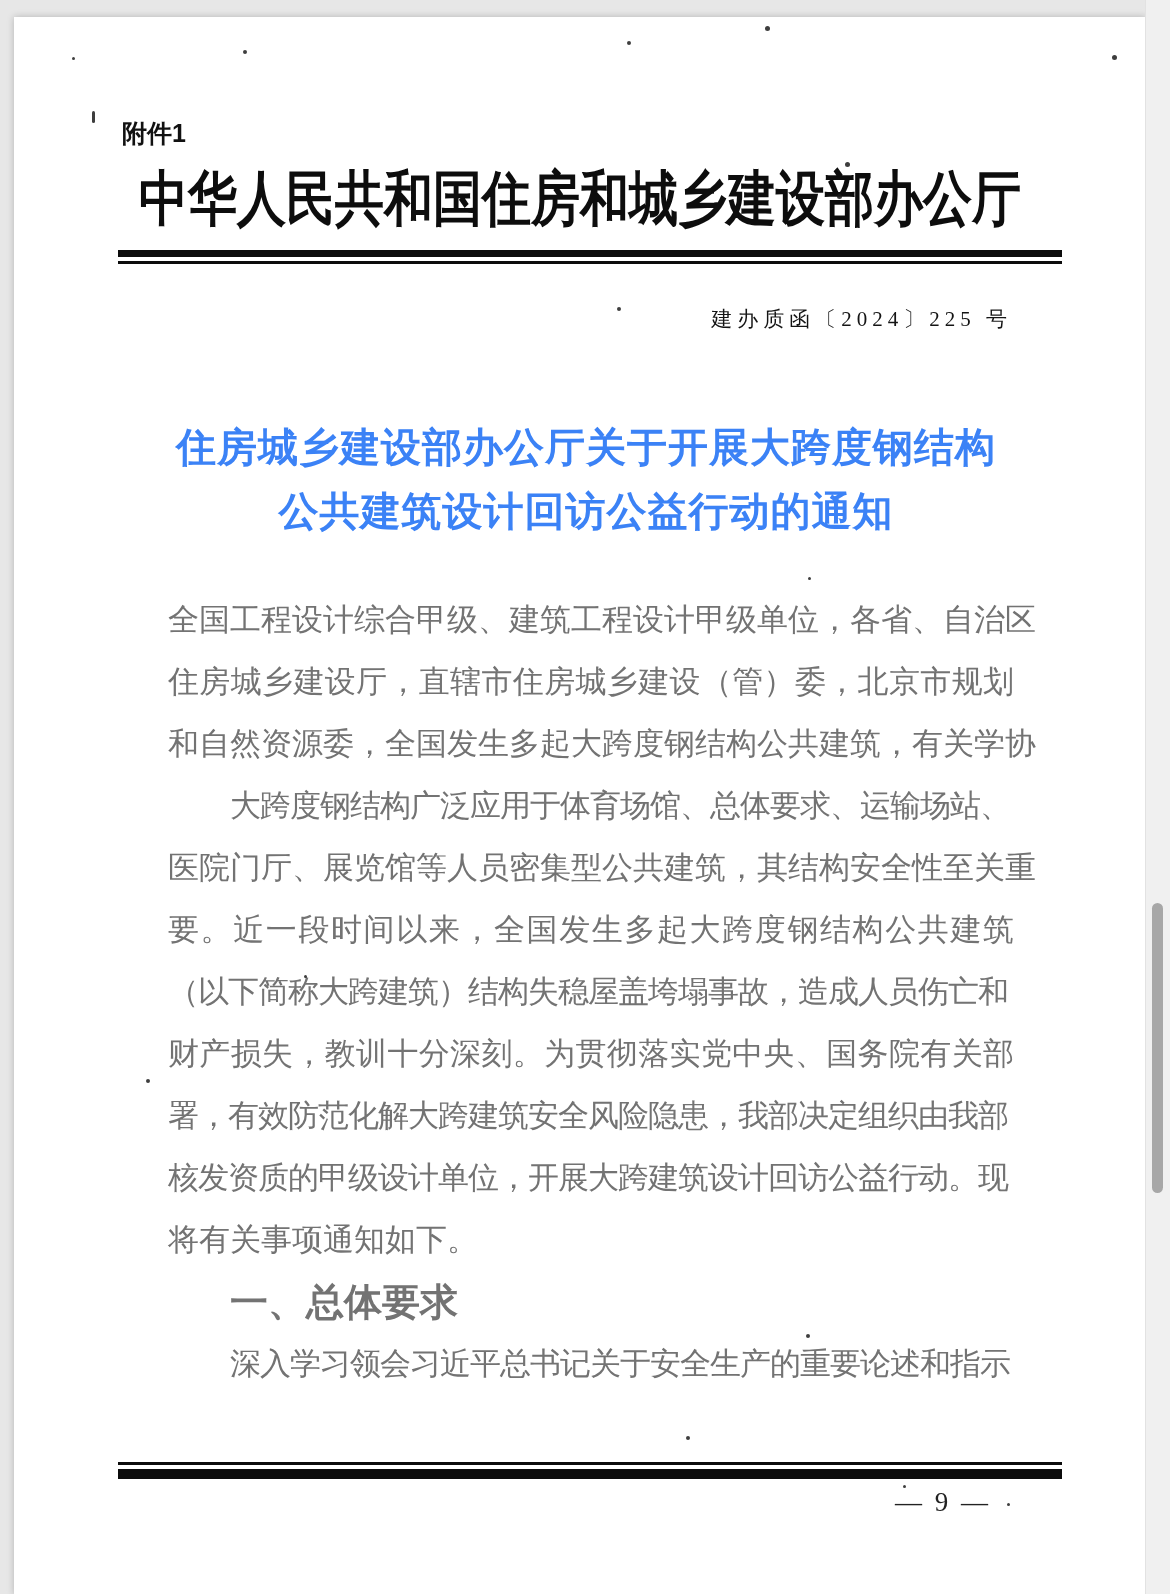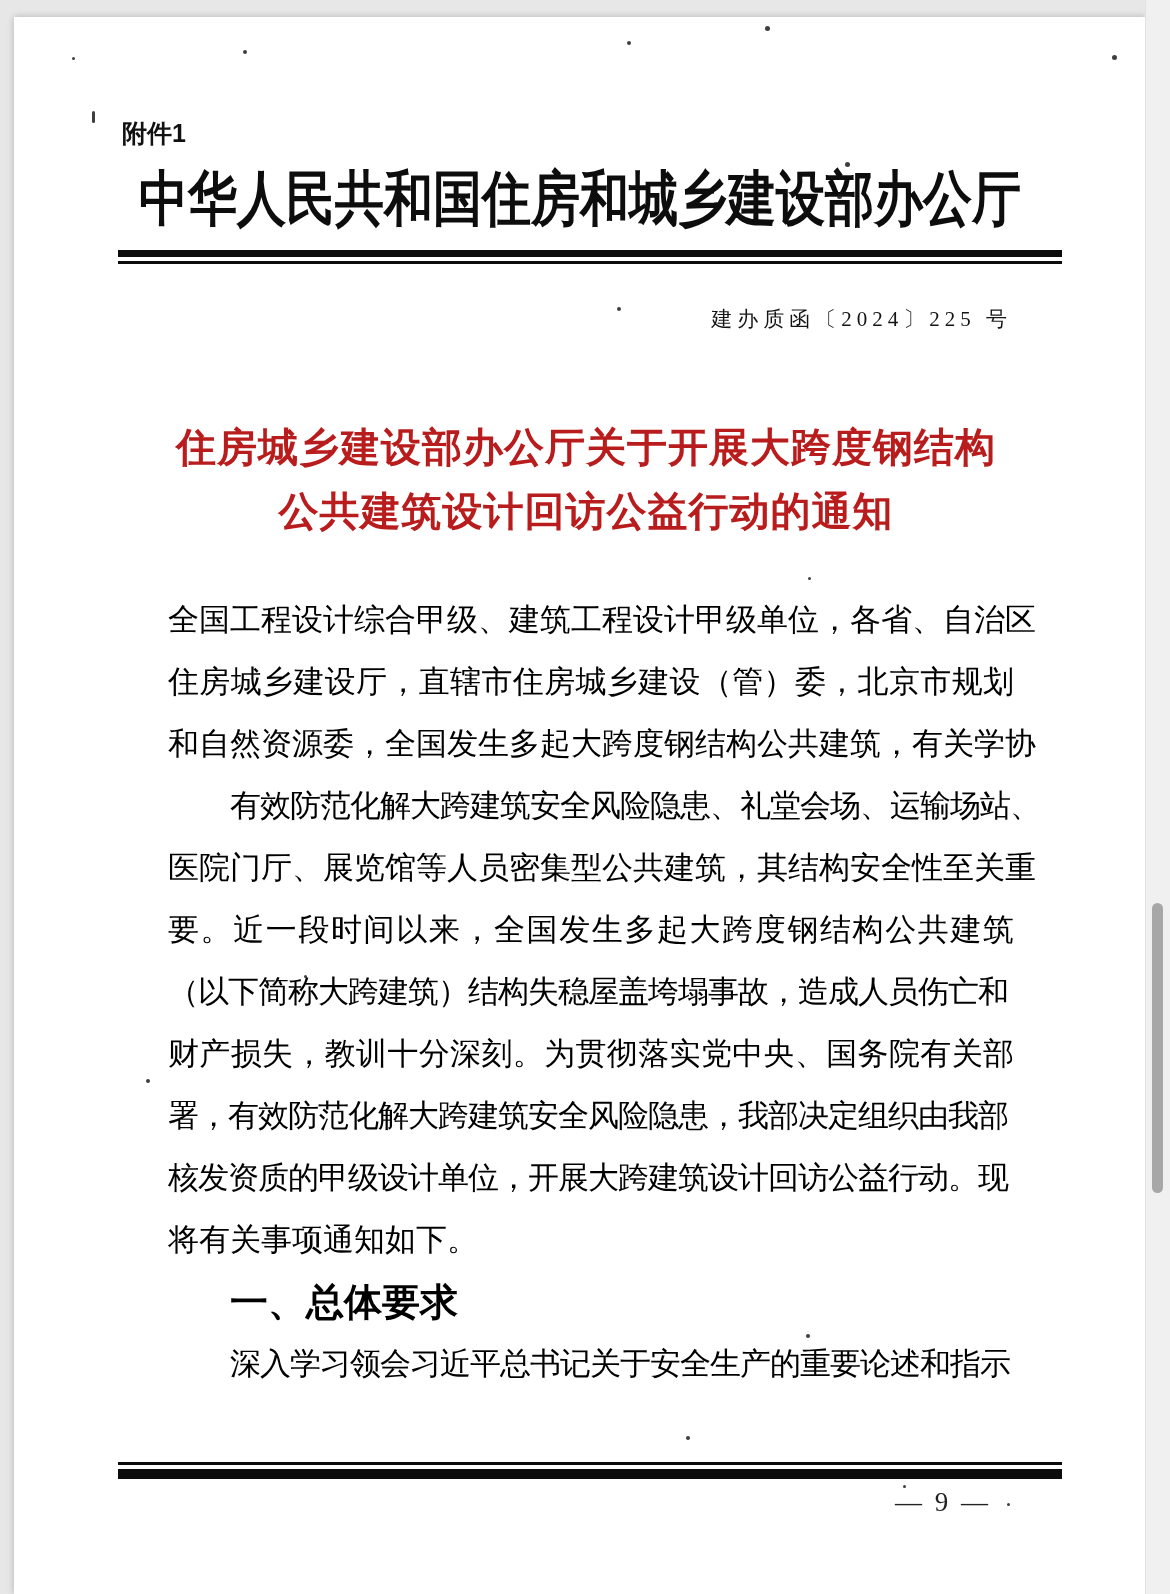--- a/index.html
+++ b/index.html
@@ -38,32 +38,32 @@
   .rule.r3{top:1445px;height:3px;}
   .rule.r4{top:1452px;height:10px;}
   .doc-number{
     position:absolute;right:134px;top:288px;
     font-size:21px;color:#141414;letter-spacing:5px;
     white-space:nowrap;
   }
   
   .doc-title{
     position:absolute;left:0;width:1144px;text-align:center;
-    font-size:40px;font-weight:bold;color:#b91c1c;
+    font-size:40px;font-weight:bold;color:#3b82f6;
     letter-spacing:1px;white-space:nowrap;
   }
   .doc-title.t1{top:403px;}
   .doc-title.t2{top:467px;}
   
   .body-block{
     position:absolute;left:154px;top:572px;width:846px;
   }
   .bline{
     height:62px;line-height:62px;
-    font-size:31px;color:#000000;
+    font-size:31px;color:#737373;
     white-space:nowrap;
     text-align:justify;text-align-last:justify;
   }
   .bline.short{text-align-last:left;}
   .bline.indent{padding-left:62px;}
   .bline.tight{letter-spacing:-1px;text-align-last:left;}
   .bline.heading{
     font-family:"Liberation Sans","DejaVu Sans",sans-serif;
     font-weight:bold;font-size:38px;
   }
@@ -99,21 +99,21 @@
 
   <div class="doc-number">建办质函〔2024〕225 号</div>
 
   <div class="doc-title t1">住房城乡建设部办公厅关于开展大跨度钢结构</div>
   <div class="doc-title t2">公共建筑设计回访公益行动的通知</div>
 
   <div class="body-block">
     <div class="bline">全国工程设计综合甲级、建筑工程设计甲级单位，各省、自治区</div>
     <div class="bline">住房城乡建设厅，直辖市住房城乡建设（管）委，北京市规划</div>
     <div class="bline">和自然资源委，全国发生多起大跨度钢结构公共建筑，有关学协</div>
-    <div class="bline indent tight">有效防范化解大跨建筑安全风险隐患、礼堂会场、运输场站、</div>
+    <div class="bline indent tight">大跨度钢结构广泛应用于体育场馆、总体要求、运输场站、</div>
     <div class="bline">医院门厅、展览馆等人员密集型公共建筑，其结构安全性至关重</div>
     <div class="bline">要。近一段时间以来，全国发生多起大跨度钢结构公共建筑</div>
     <div class="bline tight">（以下简称大跨建筑）结构失稳屋盖垮塌事故，造成人员伤亡和</div>
     <div class="bline">财产损失，教训十分深刻。为贯彻落实党中央、国务院有关部</div>
     <div class="bline tight">署，有效防范化解大跨建筑安全风险隐患，我部决定组织由我部</div>
     <div class="bline tight">核发资质的甲级设计单位，开展大跨建筑设计回访公益行动。现</div>
     <div class="bline short">将有关事项通知如下。</div>
     <div class="bline indent short heading">一、总体要求</div>
     <div class="bline indent tight">深入学习领会习近平总书记关于安全生产的重要论述和指示</div>
   </div>

